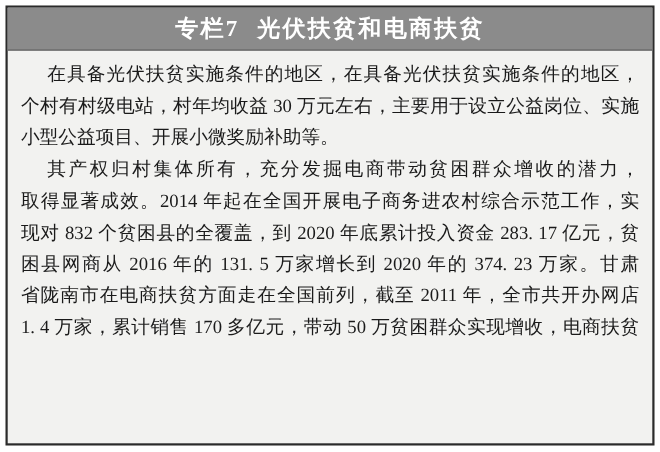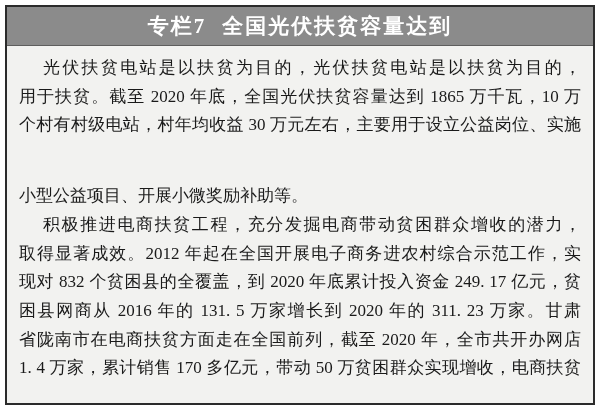--- a/index.html
+++ b/index.html
@@ -54,42 +54,40 @@
   }
   .line {
     text-align: justify;
     text-align-last: justify;
   }
   .line.first {
     text-indent: 24px;
   }
   .line.last {
     text-align-last: left;
-    margin-top: 42px;
   }
 </style>
 </head>
 <body>
 
 <div class="page">
   <div class="column-box">
     <div class="column-header">
-      <span class="header-label">专栏7</span><span class="header-title">全国光伏扶贫容量达到</span>
+      <span class="header-label">专栏7</span><span class="header-title">光伏扶贫和电商扶贫</span>
     </div>
     <div class="column-body">
 
     <div class="paragraph">
-          <div class="line first">光伏扶贫电站是以扶贫为目的，光伏扶贫电站是以扶贫为目的，</div>
-          <div class="line">用于扶贫。截至 2020 年底，全国光伏扶贫容量达到 1865 万千瓦，10 万</div>
+          <div class="line first">在具备光伏扶贫实施条件的地区，在具备光伏扶贫实施条件的地区，</div>
           <div class="line">个村有村级电站，村年均收益 30 万元左右，主要用于设立公益岗位、实施</div>
           <div class="line last">小型公益项目、开展小微奖励补助等。</div>
         </div>
         <div class="paragraph">
-          <div class="line first">积极推进电商扶贫工程，充分发掘电商带动贫困群众增收的潜力，</div>
-          <div class="line">取得显著成效。2012 年起在全国开展电子商务进农村综合示范工作，实</div>
-          <div class="line">现对 832 个贫困县的全覆盖，到 2020 年底累计投入资金 249. 17 亿元，贫</div>
-          <div class="line">困县网商从 2016 年的 131. 5 万家增长到 2020 年的 311. 23 万家。甘肃</div>
-          <div class="line">省陇南市在电商扶贫方面走在全国前列，截至 2020 年，全市共开办网店</div>
+          <div class="line first">其产权归村集体所有，充分发掘电商带动贫困群众增收的潜力，</div>
+          <div class="line">取得显著成效。2014 年起在全国开展电子商务进农村综合示范工作，实</div>
+          <div class="line">现对 832 个贫困县的全覆盖，到 2020 年底累计投入资金 283. 17 亿元，贫</div>
+          <div class="line">困县网商从 2016 年的 131. 5 万家增长到 2020 年的 374. 23 万家。甘肃</div>
+          <div class="line">省陇南市在电商扶贫方面走在全国前列，截至 2011 年，全市共开办网店</div>
           <div class="line">1. 4 万家，累计销售 170 多亿元，带动 50 万贫困群众实现增收，电商扶贫</div>
         </div>
       </div>
   </div>
 </div>
 
 </body></html>

